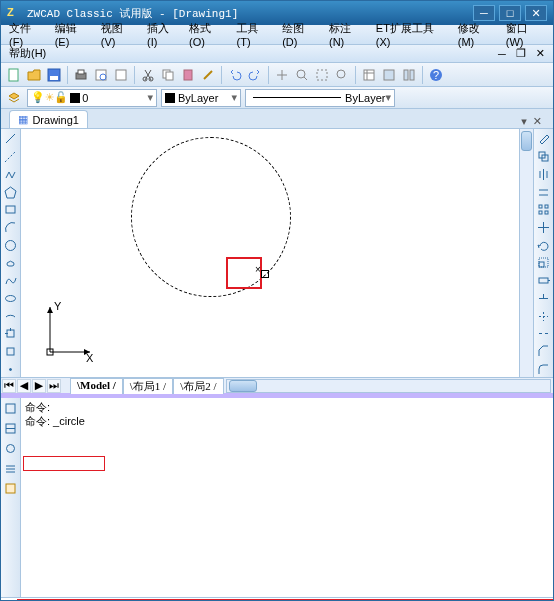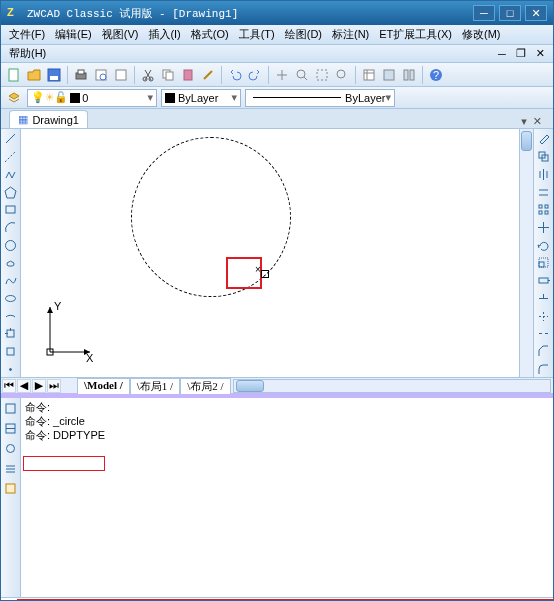--- a/index.html
+++ b/index.html
@@ -32,21 +32,21 @@
   .circle-dashed{position:absolute;left:110px;top:8px;width:160px;height:160px;border:1px dashed #000;border-radius:50%;}
   .cursor-box{position:absolute;left:240px;top:141px;width:8px;height:8px;border:1px solid #000;}
   .cursor-x{position:absolute;left:234px;top:135px;font-size:10px;}
   .redbox{position:absolute;left:205px;top:128px;width:36px;height:32px;border:2px solid #e01b24;}
   .ucs{position:absolute;left:21px;top:173px;}
   .ucs svg{overflow:visible;}
   .scrollv{position:absolute;right:0;top:0;bottom:0;width:14px;background:#e5eefa;border-left:1px solid #a9c5e0;}
   .scrollv .thumb{position:absolute;top:2px;left:1px;right:1px;height:20px;background:linear-gradient(#cde2f6,#9fc2e6);border:1px solid #7fa9ce;border-radius:3px;}
   .navrow{height:16px;background:#e5eefa;border-top:1px solid #a9c5e0;display:flex;align-items:center;}
   .navbtn{width:14px;height:14px;display:flex;align-items:center;justify-content:center;cursor:pointer;border:1px solid #c8d7e6;margin-left:1px;background:#f4f8fc;}
-  .mtabs{display:flex;margin-left:16px;}
+  .mtabs{display:flex;margin-left:9px;}
   .mtab{padding:0 6px;background:#fff;border:1px solid #a9c5e0;border-bottom:none;font-family:SimSun;}
   .mtab.bold{font-weight:bold;}
   .hscroll{flex:1;height:14px;background:#e5eefa;border:1px solid #a9c5e0;margin:0 2px;position:relative;}
   .hscroll .thumb{position:absolute;left:2px;top:0;bottom:0;width:28px;background:linear-gradient(#cde2f6,#9fc2e6);border:1px solid #7fa9ce;border-radius:3px;}
   .bottom{display:flex;height:204px;border-top:5px solid #c4b5fd;}
   .lbar2{width:20px;background:linear-gradient(90deg,#f1f6fc,#d8e6f4);display:flex;flex-direction:column;align-items:center;padding-top:2px;gap:4px;border-right:1px solid #a9c5e0;}
   .cmdhist{flex:1;background:#fff;font-family:SimSun,monospace;font-size:12px;line-height:14px;padding:2px 4px;position:relative;}
   .cmd-redbox{position:absolute;left:2px;top:58px;width:82px;height:15px;border:1px solid #e01b24;}
   .cmdline{height:18px;border-top:1px solid #a9c5e0;display:flex;align-items:center;background:#fff;}
   .cmdline .x{width:16px;text-align:center;cursor:pointer;}
@@ -69,20 +69,21 @@
     <span class="menuitem">文件(F)</span>
     <span class="menuitem">编辑(E)</span>
     <span class="menuitem">视图(V)</span>
     <span class="menuitem">插入(I)</span>
     <span class="menuitem">格式(O)</span>
     <span class="menuitem">工具(T)</span>
     <span class="menuitem">绘图(D)</span>
     <span class="menuitem">标注(N)</span>
     <span class="menuitem">ET扩展工具(X)</span>
     <span class="menuitem">修改(M)</span>
+    <span class="menuitem">窗口(W)</span>
   </div>
 
 <div class="menubar2" id="menubar2">
     <span class="menuitem">帮助(H)</span>
   <div style="flex:1"></div>
   <span class="menuitem">─</span>
   <span class="menuitem">❐</span>
   <span class="menuitem">✕</span>
 </div>
 
@@ -460,21 +461,20 @@
     <div class="sbtn">
         <svg>
           <rect x="2" y="2" width="9" height="9" fill="#fec" stroke="#b8860b"></rect>
         </svg>
       </div>
   </div>
   <div class="cmdhist" id="cmdhist">
     <div class="cmd-redbox"></div>
   <div>命令:</div>
       <div>命令: _circle</div>
-      <div>命令: DDPTYPE</div>
     </div>
 </div>
 
 <div class="cmdline">
   <div class="x">✕</div>
   <div class="prompt">
     <span>选取分割对象:</span>
   </div>
 </div>
 

